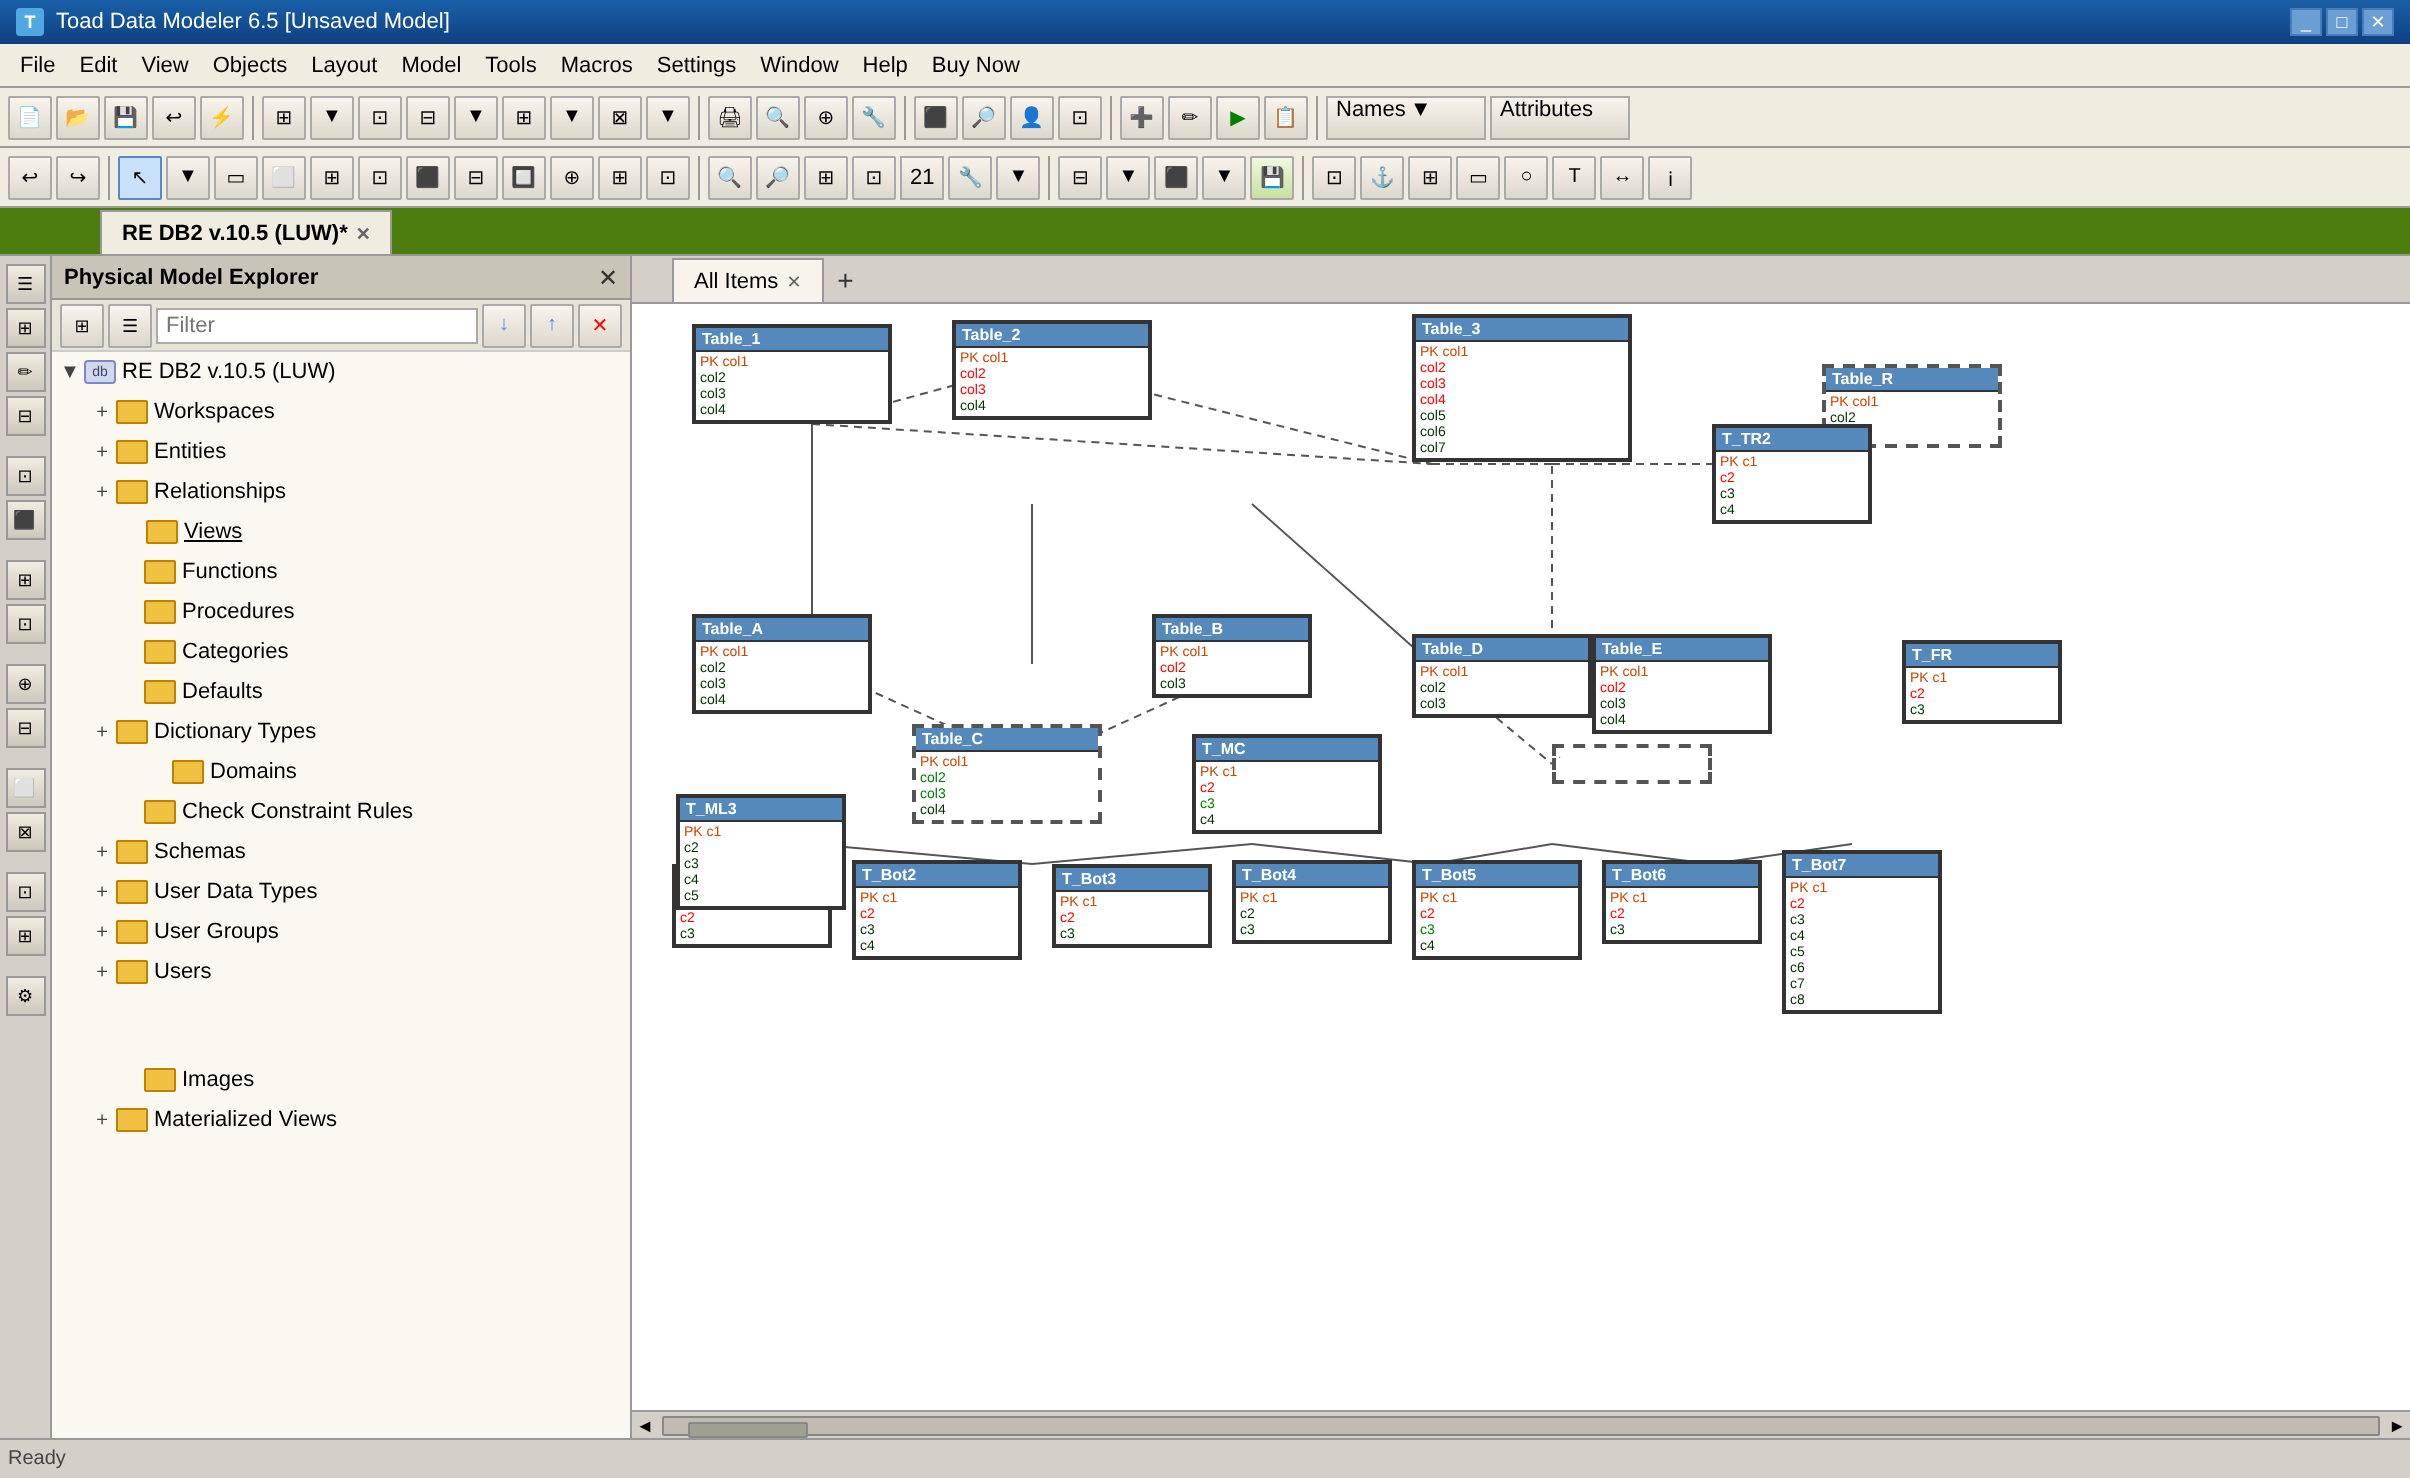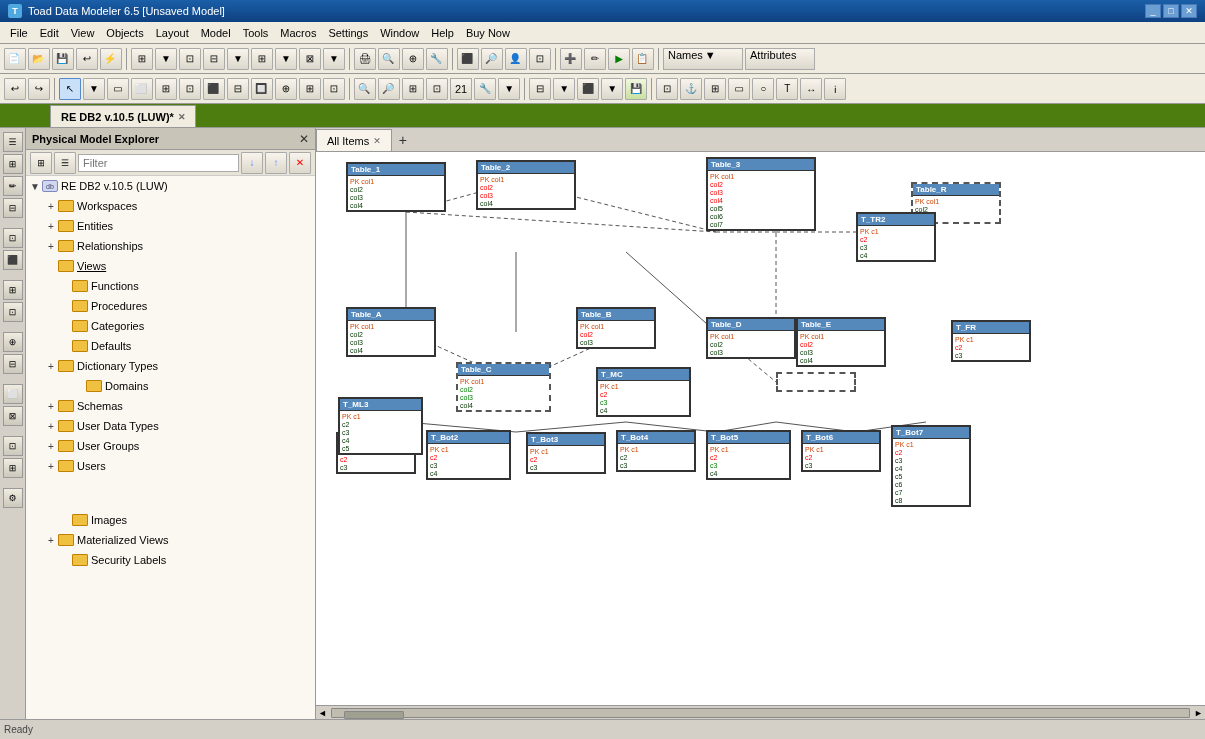--- a/index.html
+++ b/index.html
@@ -49,21 +49,21 @@
     .tree-node { display: flex; align-items: center; height: 20px; cursor: pointer; padding-right: 4px; }
     .tree-node .expander { width: 14px; height: 14px; display: inline-flex; align-items: center; justify-content: center; font-size: 10px; color: #444; }
     .tree-node .folder-icon { width: 16px; height: 12px; background: #f0c040; border: 1px solid #c08000; border-radius: 1px; margin-right: 3px; display: inline-flex; align-items: center; justify-content: center; }
     .tree-node .db-icon { width: 16px; height: 12px; background: #e0e0f0; border: 1px solid #8080c0; border-radius: 2px; margin-right: 3px; display: inline-flex; align-items: center; justify-content: center; font-size: 8px; }
     .tree-node .label { font-size: 11px; color: #000; white-space: nowrap; }
 
     
     #canvas-area { flex: 1; display: flex; flex-direction: column; background: #e8e8e8; }
     #canvas-tabs { height: 24px; background: #d4d0c8; border-bottom: 1px solid #999; display: flex; align-items: flex-end; }
     .canvas-tab { height: 22px; padding: 0 10px; background: #e0dcd0; border: 1px solid #999; border-bottom: none; display: flex; align-items: center; gap: 4px; font-size: 11px; cursor: pointer; }
-    .canvas-tab.active { background: #f8f4ec; }
+    .canvas-tab.active { background: #f8f4ec; margin-left: 20px; }
     .canvas-tab-add { width: 22px; height: 22px; display: flex; align-items: center; justify-content: center; cursor: pointer; font-size: 14px; color: #333; }
     #canvas { flex: 1; background: white; position: relative; overflow: hidden; }
 
     
     .erd-table { position: absolute; border: 2px solid #333; background: white; min-width: 80px; font-size: 8px; }
     .erd-table.dashed-border { border: 2px dashed #555; }
     .erd-table-header { background: #5588bb; color: white; padding: 1px 3px; font-weight: bold; font-size: 8px; border-bottom: 1px solid #333; }
     .erd-table-body { padding: 1px 2px; }
     .erd-row { height: 8px; display: flex; align-items: center; gap: 2px; white-space: nowrap; }
     .erd-row-pk { color: #cc4400; font-size: 7px; }
@@ -256,21 +256,21 @@
         <span class="folder-icon"></span>
         <span class="label">Entities</span>
       </div>
 
       <div class="tree-node" style="padding-left:18px;">
         <span class="expander">+</span>
         <span class="folder-icon"></span>
         <span class="label">Relationships</span>
       </div>
 
-      <div class="tree-node" style="padding-left:18px;text-decoration:underline;">
+      <div class="tree-node" style="padding-left:33px;text-decoration:underline;">
         <span class="expander" style="visibility:hidden;">+</span>
         <span class="folder-icon"></span>
         <span class="label">Views</span>
       </div>
 
       <div class="tree-node" style="padding-left:32px;">
         <span class="expander" style="visibility:hidden;">+</span>
         <span class="folder-icon"></span>
         <span class="label">Functions</span>
       </div>
@@ -299,20 +299,25 @@
         <span class="label">Dictionary Types</span>
       </div>
 
       <div class="tree-node" style="padding-left:46px;">
         <span class="expander" style="visibility:hidden;">+</span>
         <span class="folder-icon"></span>
         <span class="label">Domains</span>
       </div>
 
 
+      <div class="tree-node" style="padding-left:32px;">
+        <span class="expander" style="visibility:hidden;">+</span>
+        <span class="folder-icon"></span>
+        <span class="label">Check Constraint Rules</span>
+      </div>
 
       <div class="tree-node" style="padding-left:18px;">
         <span class="expander">+</span>
         <span class="folder-icon"></span>
         <span class="label">Schemas</span>
       </div>
 
       <div class="tree-node" style="padding-left:18px;">
         <span class="expander">+</span>
         <span class="folder-icon"></span>
@@ -336,25 +341,20 @@
         <span class="folder-icon"></span>
         <span class="label">Images</span>
       </div>
 
       <div class="tree-node" style="padding-left:18px;">
         <span class="expander">+</span>
         <span class="folder-icon"></span>
         <span class="label">Materialized Views</span>
       </div>
 
-      <div class="tree-node" style="padding-left:32px;">
-        <span class="expander" style="visibility:hidden;">+</span>
-        <span class="folder-icon"></span>
-        <span class="label">Security Labels</span>
-      </div>
     </div>
   </div>
 
   <div id="canvas-area">
     <div id="canvas-tabs">
       <div class="canvas-tab active">
         <span>All Items</span>
         <span style="font-size:9px; color:#666;">✕</span>
       </div>
       <div class="canvas-tab-add">+</div>

